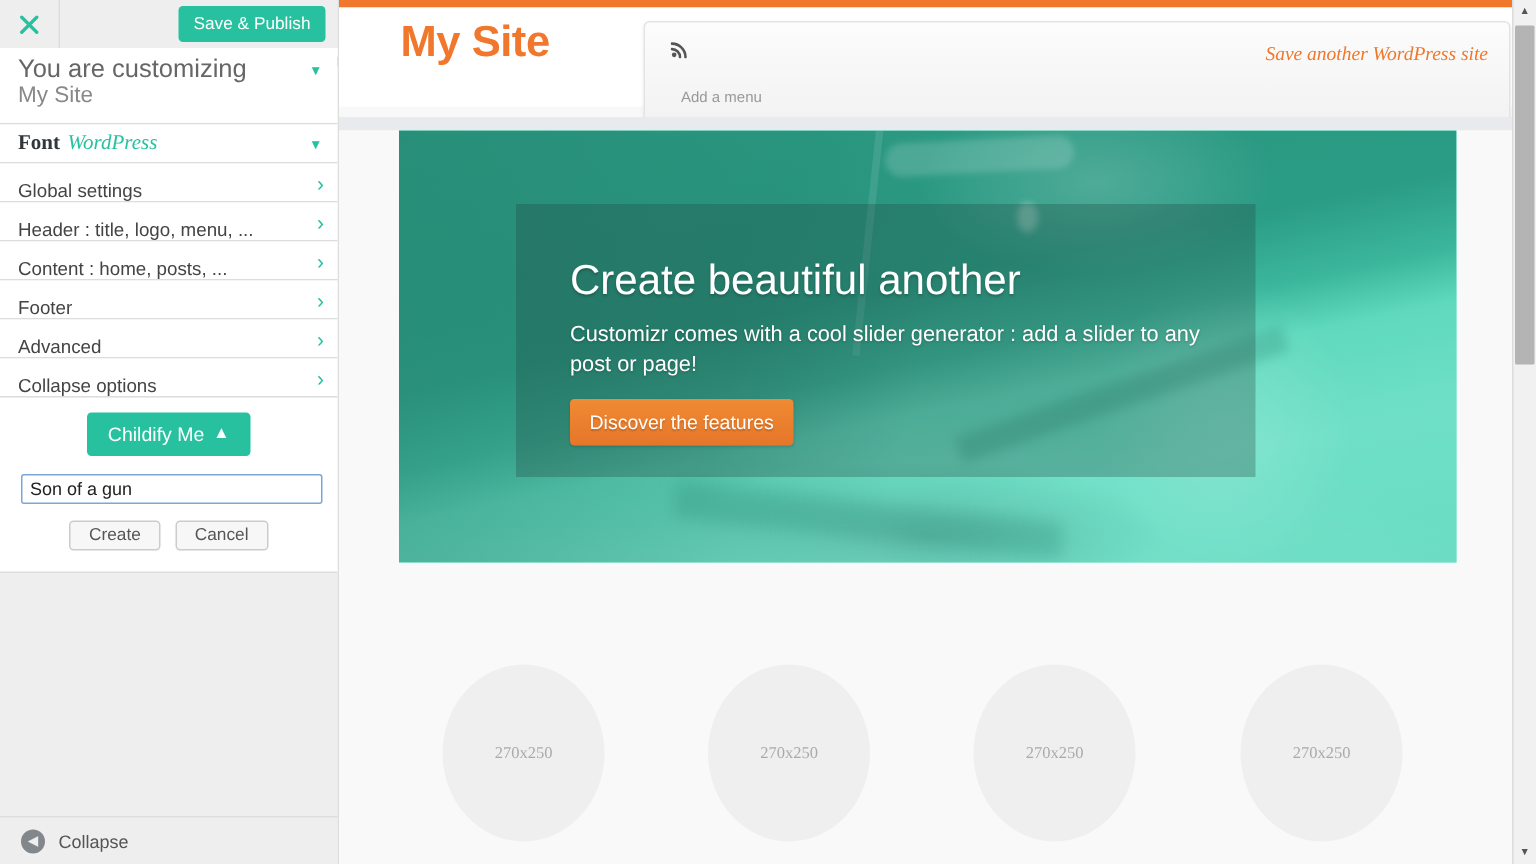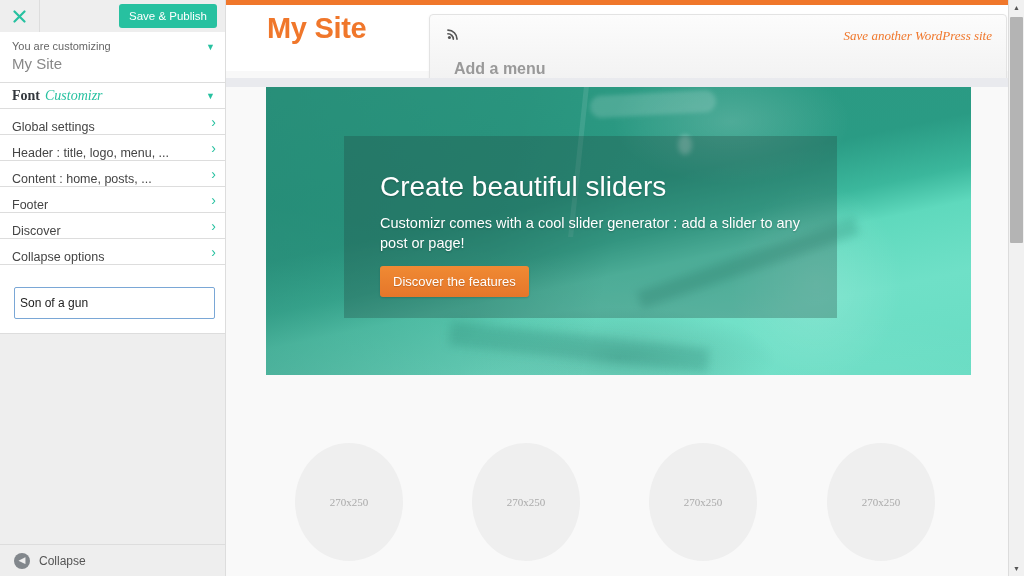--- a/index.html
+++ b/index.html
@@ -73,21 +73,21 @@
     background: #eeeeee;
   }
 
   .sb-info {
     background: #ffffff;
     border-bottom: 1px solid #dddddd;
     padding: 7px 12px 8px 12px;
     position: relative;
   }
   .sb-info-label {
-    font-size: 11px;
+    font-size: 17px;
     color: #666666;
     line-height: 14px;
   }
   .sb-info-title {
     font-size: 15px;
     color: #888888;
     line-height: 20px;
     margin-top: 1px;
   }
   .sb-caret {
@@ -174,21 +174,21 @@
     font-family: "Liberation Sans", sans-serif;
   }
   .sb-childify .up-arrow {
     font-size: 11px;
     line-height: 1;
     display: inline-block;
   }
   .sb-input {
     display: block;
     width: 201px;
-    height: 32px;
+    height: 20px;
     margin: 12px auto 0 auto;
     border: 1px solid #7aa7d6;
     border-radius: 2px;
     padding: 0 5px;
     font-size: 12px;
     color: #222222;
     font-family: "Liberation Sans", sans-serif;
     outline: none;
     background: #ffffff;
   }
@@ -292,24 +292,23 @@
     right: 14px; top: 13px;
     font-family: "Liberation Serif", serif;
     font-style: italic;
     font-size: 13px;
     color: #f0772b;
     white-space: nowrap;
   }
   .addmenu {
     position: absolute;
     left: 24px; top: 45px;
-    font-size: 16px;
+    font-size: 10px;
     color: #999999;
     cursor: pointer;
-    font-weight: bold;
   }
 
   .grayband {
     position: absolute;
     left: 0; top: 78px;
     width: 782px;
     height: 9px;
     background: #e9eaee;
   }
 
@@ -513,51 +512,59 @@
     <div class="sb-scroll">
 
       <div class="sb-info">
         <div class="sb-info-label">You are customizing</div>
         <div class="sb-info-title">My Site</div>
         <span class="sb-caret info-caret">▼</span>
       </div>
 
       <div class="sb-panel-title">
         <span class="ft-serif-bold">Font</span>
-        <span class="ft-serif-italic">Customizr</span>
+        <span class="ft-serif-italic">WordPress</span>
         <span class="sb-caret">▼</span>
       </div>
 
       <div class="sb-item">
         <span>Global settings</span>
         <span class="chev">›</span>
       </div>
       <div class="sb-item">
         <span>Header : title, logo, menu, ...</span>
         <span class="chev">›</span>
       </div>
       <div class="sb-item">
         <span>Content : home, posts, ...</span>
         <span class="chev">›</span>
       </div>
       <div class="sb-item">
         <span>Footer</span>
         <span class="chev">›</span>
       </div>
       <div class="sb-item">
-        <span>Discover</span>
+        <span>Advanced</span>
         <span class="chev">›</span>
       </div>
       <div class="sb-item">
         <span>Collapse options</span>
         <span class="chev">›</span>
       </div>
 
       <div class="sb-child">
+        <button class="sb-childify">
+          <span>Childify Me</span>
+          <span class="up-arrow">▲</span>
+        </button>
         <input class="sb-input" type="text" value="Son of a gun" style="">
+        <div class="sb-actions">
+          <button class="sb-btn">Create</button>
+          <button class="sb-btn">Cancel</button>
+        </div>
       </div>
 
     </div>
 
     <div class="sb-collapse">
       <span class="collapse-dot">◀</span>
       <span class="collapse-text">Collapse</span>
     </div>
   </div>
 
@@ -588,21 +595,21 @@
       <div class="slider">
         <div class="slider-bg"></div>
         <div class="slider-bg2"></div>
         <div class="slider-streak"></div>
         <div class="slider-handle"></div>
         <div class="slider-dot"></div>
         <div class="slider-pipe"></div>
         <div class="slider-pipe2"></div>
 
         <div class="caption">
-          <h2 class="cap-title">Create beautiful sliders</h2>
+          <h2 class="cap-title">Create beautiful another</h2>
           <p class="cap-sub">Customizr comes with a cool slider generator : add a slider to any post or page!</p>
           <button class="cap-btn">Discover the features</button>
         </div>
       </div>
 
       <div class="circles">
         <div class="circle c0">270x250</div>
         <div class="circle c1">270x250</div>
         <div class="circle c2">270x250</div>
         <div class="circle c3">270x250</div>

